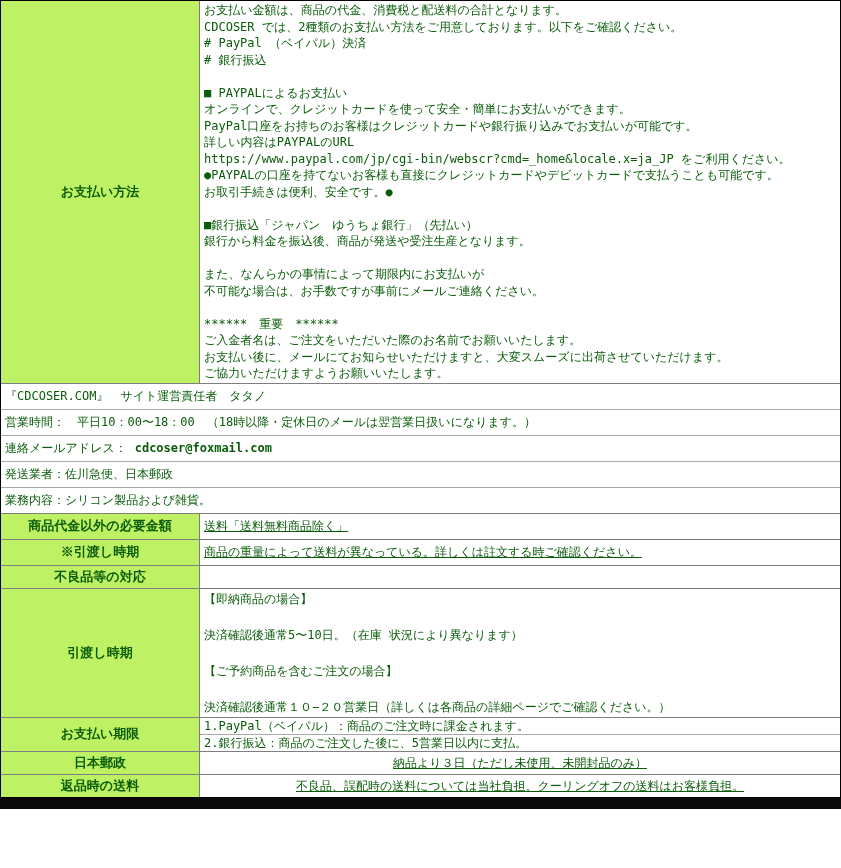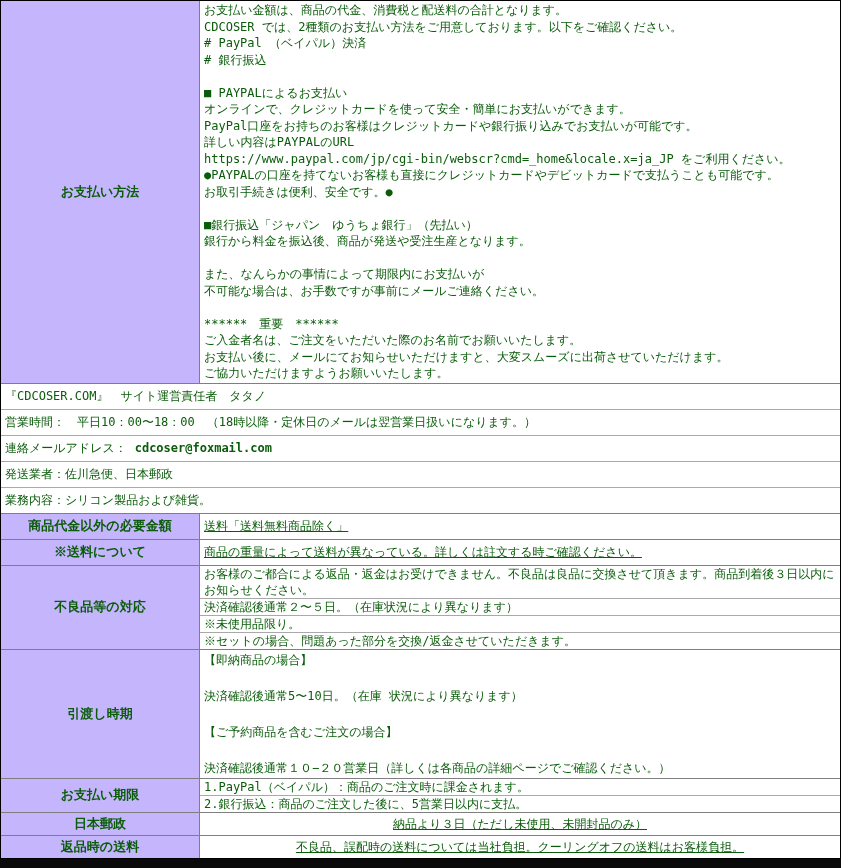--- a/index.html
+++ b/index.html
@@ -19,21 +19,21 @@
   .row:first-child{border-top:none;}
   .hcell{
     flex:0 0 199px;
     width:199px;
     box-sizing:border-box;
     border-right:1px solid #7f7f7f;
     display:flex;align-items:center;justify-content:center;
     text-align:center;
     font-weight:bold;
     font-size:13px;
-    background:#c4b5fd;
+    background:#bef264;
     padding:2px 4px;
   }
   .ccell{flex:1;min-width:0;display:flex;flex-direction:column;justify-content:flex-start;}
   .ccell-center{justify-content:center;}
   .multiline{white-space:pre-wrap;word-break:break-all;padding:1px 4px;line-height:16.5px;}
   .multiline-wide{white-space:pre-wrap;word-break:break-all;padding:1px 4px;line-height:18px;}
   .subrow{
     border-top:1px solid #a9a9a9;
     padding:4px 4px;
     line-height:17px;
@@ -96,34 +96,28 @@
     </div>
 
     <div class="row">
       <div class="hcell">商品代金以外の必要金額</div>
       <div class="ccell ccell-center">
         <div class="oneline">送料「送料無料商品除く」</div>
       </div>
     </div>
 
     <div class="row">
-      <div class="hcell">※送料について</div>
+      <div class="hcell">※引渡し時期</div>
       <div class="ccell ccell-center">
         <div class="oneline">商品の重量によって送料が異なっている。詳しくは註文する時ご確認ください。</div>
       </div>
     </div>
 
     <div class="row">
       <div class="hcell">不良品等の対応</div>
-      <div class="ccell">
-        <div class="subrow subrow-tight">お客様のご都合による返品・返金はお受けできません。不良品は良品に交換させて頂きます。商品到着後３日以内にお知らせください。</div>
-        <div class="subrow subrow-tight">決済確認後通常２〜５日。（在庫状況により異なります）</div>
-        <div class="subrow subrow-tight">※未使用品限り。</div>
-        <div class="subrow subrow-tight">※セットの場合、問題あった部分を交換/返金させていただきます。</div>
-      </div>
     </div>
 
     <div class="row">
       <div class="hcell">引渡し時期</div>
       <div class="ccell">
         <div class="multiline-wide">【即納商品の場合】
 
 決済確認後通常5〜10日。（在庫 状況により異なります）
 
 【ご予約商品を含むご注文の場合】

